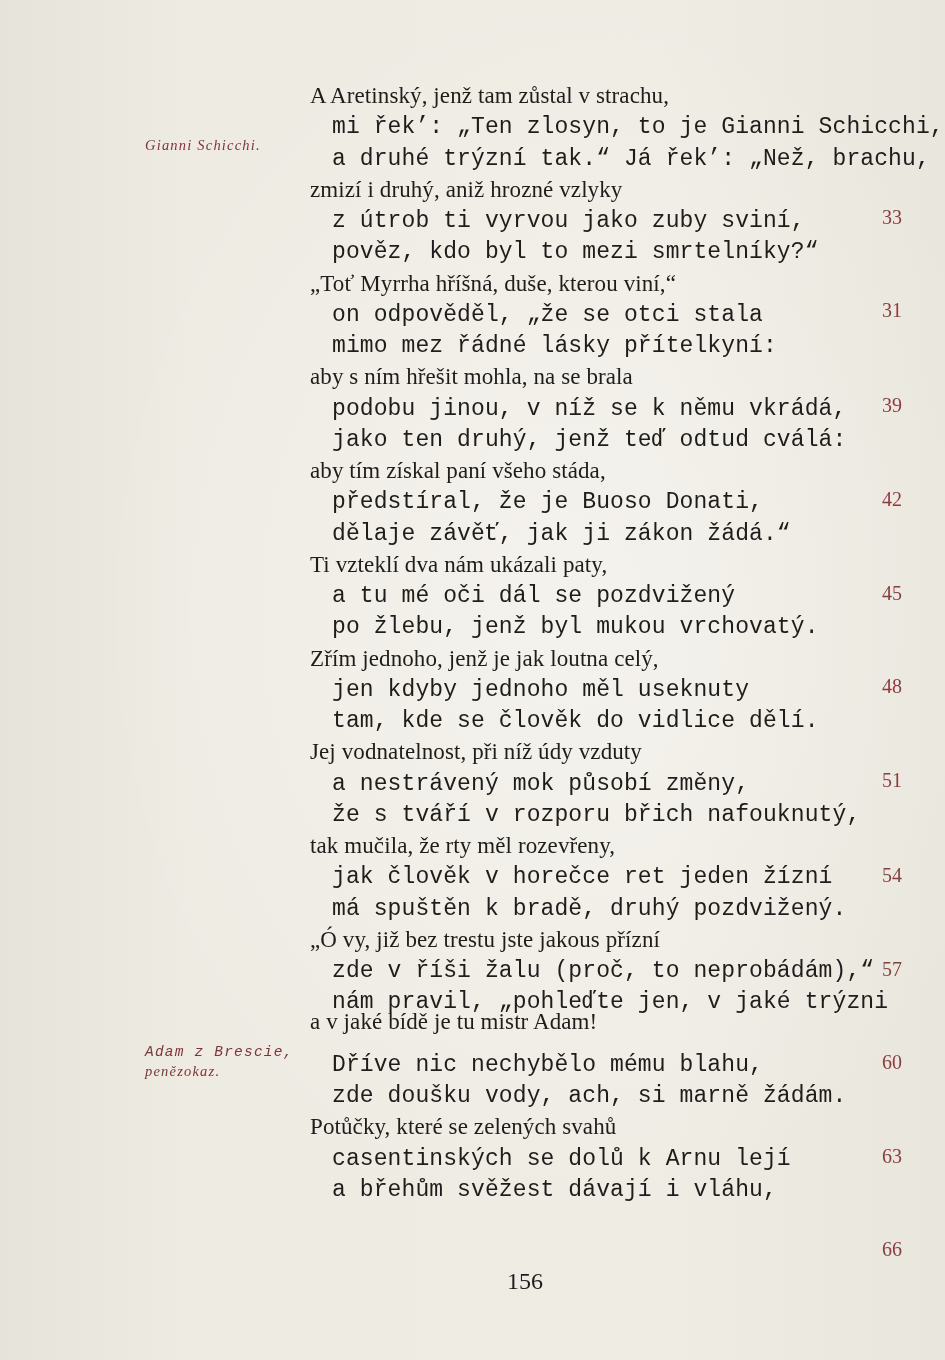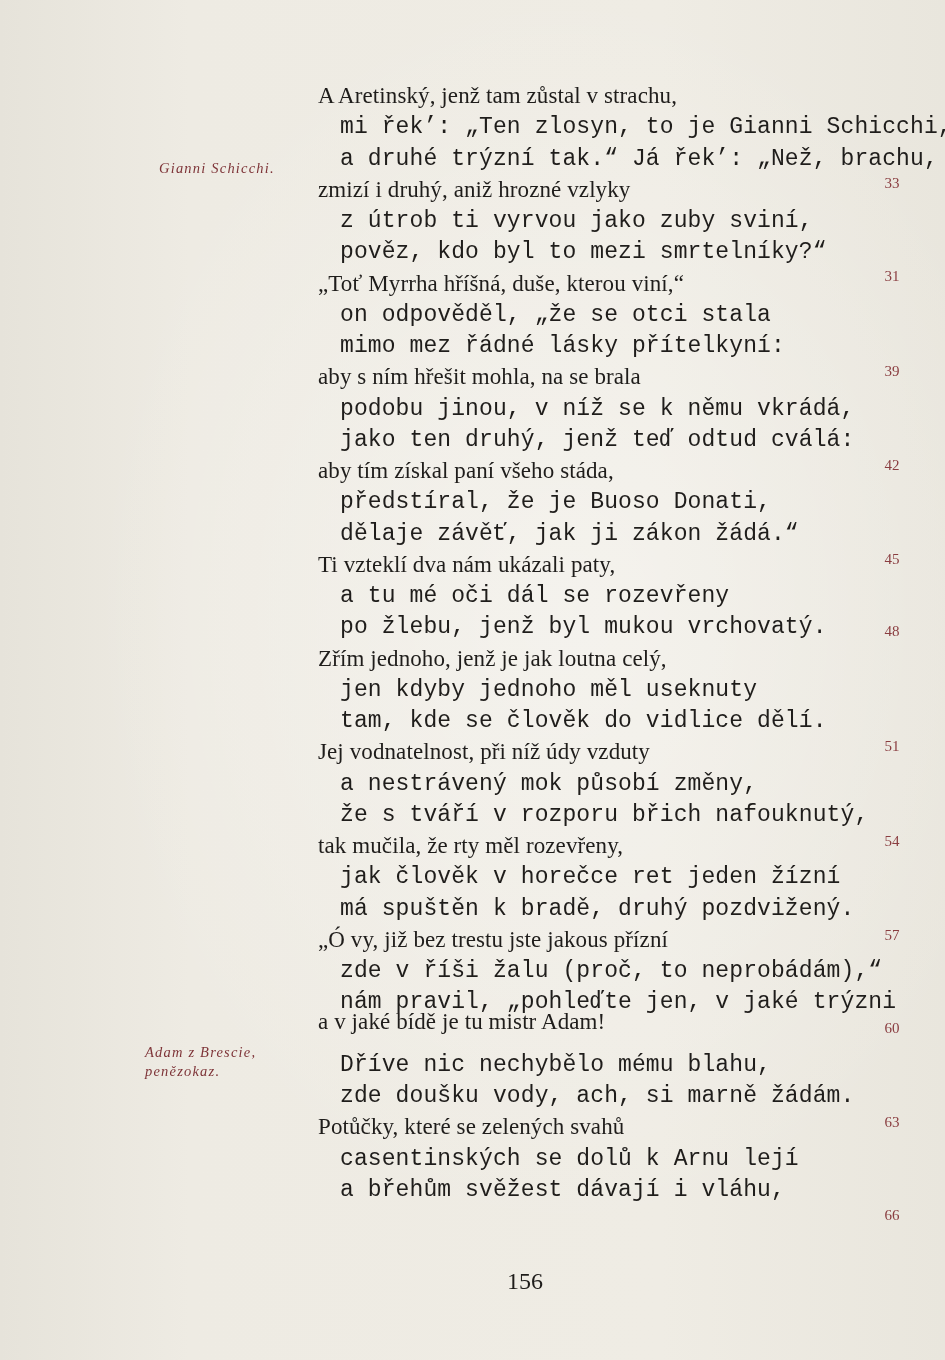--- a/index.html
+++ b/index.html
@@ -29,82 +29,82 @@
       width: 540px;
     }
     .line {
       position: absolute;
       left: 0;
       white-space: nowrap;
       font-size: 23px;
       line-height: 28px;
       color: #1f1d1b;
       letter-spacing: 0.1px;
-      margin-left: 8px;
     }
     .line.indent {
       left: 22px;
       font-family: Liberation Mono, monospace;
     }
     .margin-note {
       position: absolute;
       font-style: italic;
       font-size: 14.5px;
       line-height: 19px;
       color: #7e3438;
       letter-spacing: 1.2px;
       white-space: nowrap;
     }
     .line-number {
       position: absolute;
       left: 872px;
       width: 40px;
       text-align: center;
-      font-size: 15px;
+      font-size: 20px;
       line-height: 18px;
       color: #8a3d40;
+      margin-top: 34px;
     }
     .page-number {
       position: absolute;
       left: 0;
       width: 1050px;
       top: 1267px;
       text-align: center;
       font-size: 24px;
       line-height: 28px;
       color: #1f1d1b;
     }
   </style>
 </head>
 <body>
 
 <div class="page">
 
-  <div class="margin-note" style="left:159px; top:136px;margin-top:23px;">Gianni Schicchi.</div>
-  <div class="margin-note" style="left:145px; top:1043px;">Adam z Brescie,</div>
+  <div class="margin-note" style="left:145px; top:136px;">Gianni Schicchi.</div>
+  <div class="margin-note" style="left:145px; top:1043px;font-family:Liberation Mono, monospace;">Adam z Brescie,</div>
   <div class="margin-note" style="left:145px; top:1062px;">penězokaz.</div>
 
   <div class="verse">
     <div class="line" style="top:82px">A Aretinský, jenž tam zůstal v strachu,</div>
     <div class="line indent" style="top:113px">mi řek’: „Ten zlosyn, to je Gianni Schicchi,</div>
     <div class="line indent" style="top:145px">a druhé trýzní tak.“ Já řek’: „Než, brachu,</div>
     <div class="line" style="top:176px">zmizí i druhý, aniž hrozné vzlyky</div>
     <div class="line indent" style="top:207px">z útrob ti vyrvou jako zuby sviní,</div>
     <div class="line indent" style="top:238px">pověz, kdo byl to mezi smrtelníky?“</div>
     <div class="line" style="top:270px">„Toť Myrrha hříšná, duše, kterou viní,“</div>
     <div class="line indent" style="top:301px">on odpověděl, „že se otci stala</div>
     <div class="line indent" style="top:332px">mimo mez řádné lásky přítelkyní:</div>
     <div class="line" style="top:363px">aby s ním hřešit mohla, na se brala</div>
     <div class="line indent" style="top:395px">podobu jinou, v níž se k němu vkrádá,</div>
     <div class="line indent" style="top:426px">jako ten druhý, jenž teď odtud cválá:</div>
     <div class="line" style="top:457px">aby tím získal paní všeho stáda,</div>
     <div class="line indent" style="top:488px">předstíral, že je Buoso Donati,</div>
     <div class="line indent" style="top:520px">dělaje závěť, jak ji zákon žádá.“</div>
     <div class="line" style="top:551px">Ti vzteklí dva nám ukázali paty,</div>
-    <div class="line indent" style="top:582px">a tu mé oči dál se rozevřeny</div>
+    <div class="line indent" style="top:582px">a tu mé oči dál se pozdvižený</div>
     <div class="line indent" style="top:613px">po žlebu, jenž byl mukou vrchovatý.</div>
     <div class="line" style="top:645px">Zřím jednoho, jenž je jak loutna celý,</div>
     <div class="line indent" style="top:676px">jen kdyby jednoho měl useknuty</div>
     <div class="line indent" style="top:707px">tam, kde se člověk do vidlice dělí.</div>
     <div class="line" style="top:738px">Jej vodnatelnost, při níž údy vzduty</div>
     <div class="line indent" style="top:770px">a nestrávený mok působí změny,</div>
     <div class="line indent" style="top:801px">že s tváří v rozporu břich nafouknutý,</div>
     <div class="line" style="top:832px">tak mučila, že rty měl rozevřeny,</div>
     <div class="line indent" style="top:863px">jak člověk v horečce ret jeden žízní</div>
     <div class="line indent" style="top:895px">má spuštěn k bradě, druhý pozdvižený.</div>
@@ -117,21 +117,21 @@
     <div class="line" style="top:1113px">Potůčky, které se zelených svahů</div>
     <div class="line indent" style="top:1145px">casentinských se dolů k Arnu lejí</div>
     <div class="line indent" style="top:1176px">a břehům svěžest dávají i vláhu,</div>
   </div>
 
   <div class="line-number" style="top:174px">33</div>
   <div class="line-number" style="top:267px">31</div>
   <div class="line-number" style="top:362px">39</div>
   <div class="line-number" style="top:456px">42</div>
   <div class="line-number" style="top:550px">45</div>
-  <div class="line-number" style="top:622px">48</div>
+  <div class="line-number" style="top:643px">48</div>
   <div class="line-number" style="top:737px">51</div>
   <div class="line-number" style="top:832px">54</div>
   <div class="line-number" style="top:926px">57</div>
   <div class="line-number" style="top:1019px">60</div>
   <div class="line-number" style="top:1113px">63</div>
   <div class="line-number" style="top:1206px">66</div>
 
   <div class="page-number">156</div>
 </div>
 

